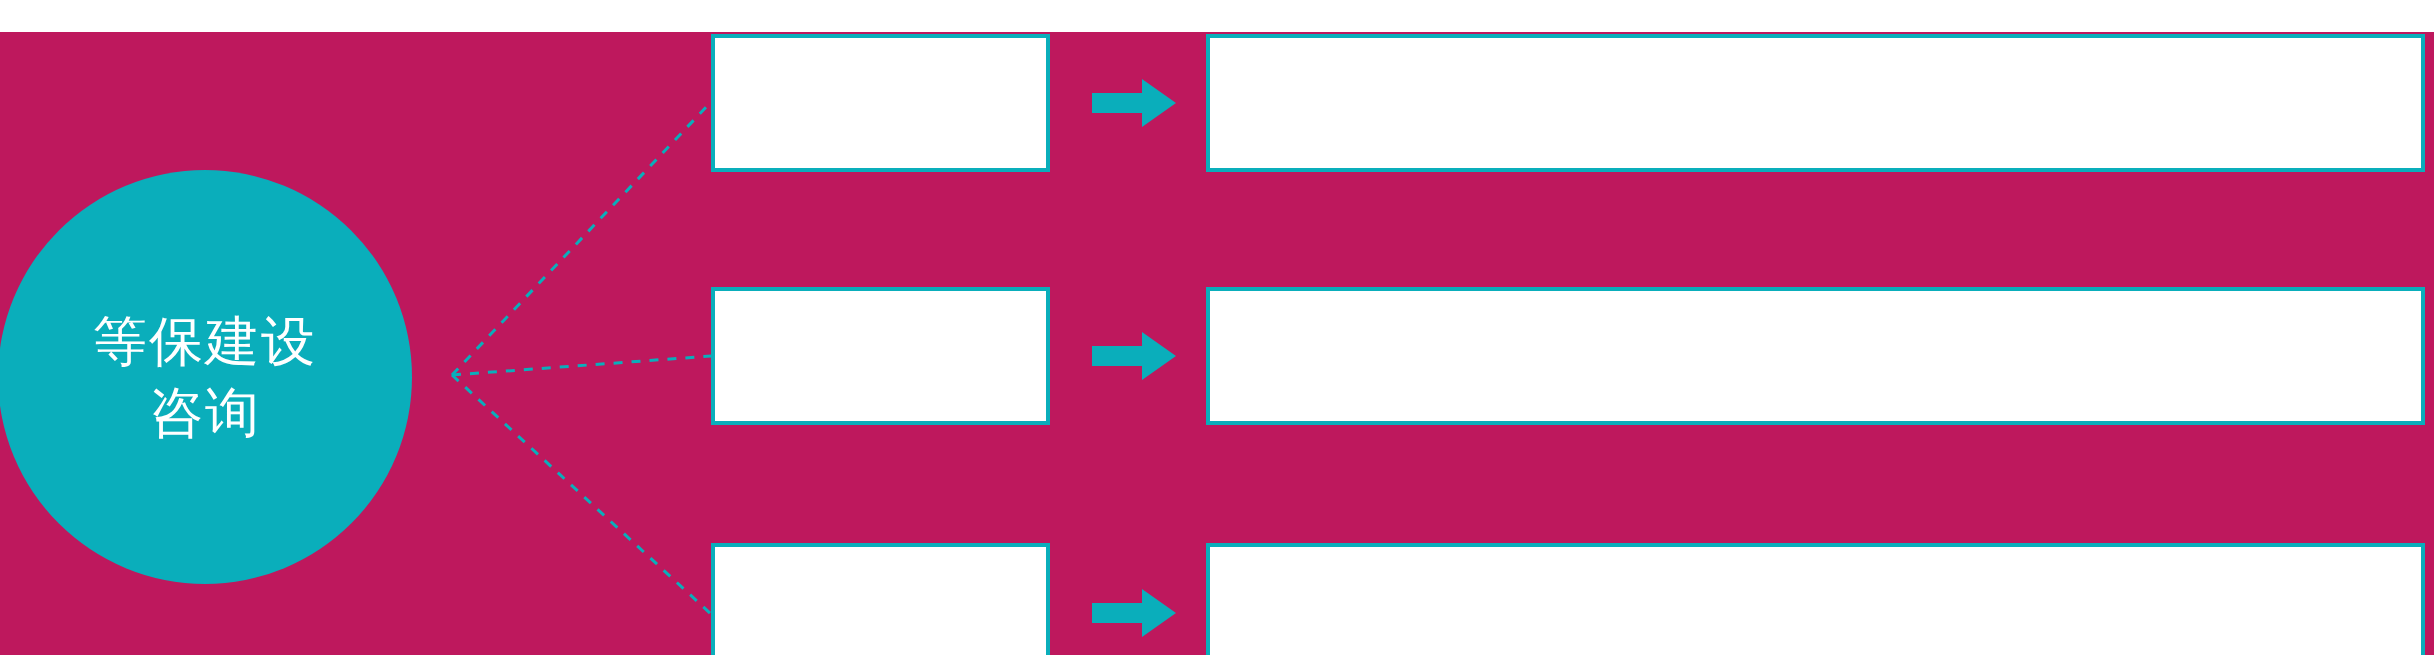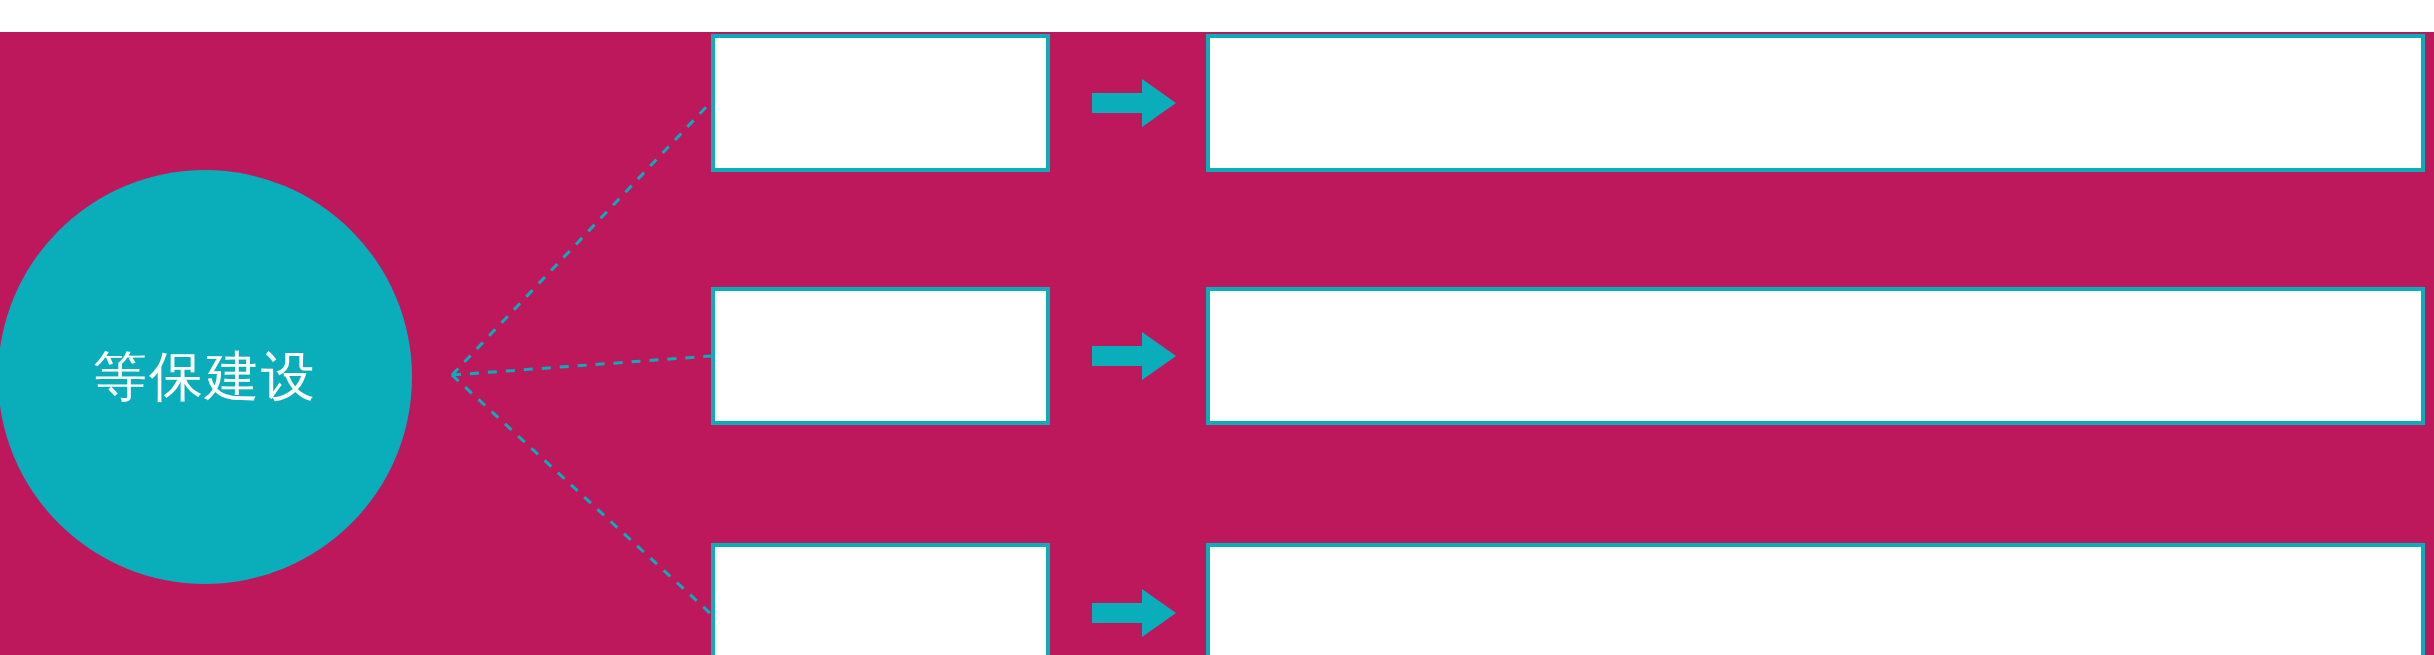--- a/index.html
+++ b/index.html
@@ -107,20 +107,21 @@
   }
   .arrow-wrap svg { display: block; }
 </style>
 </head>
 <body>
 
 <div id="diagram-root">
 
   <div class="hub-circle">
     <div class="hub-line">等保建设</div>
+    <div class="hub-line">咨询</div>
   </div>
 
   <svg class="connectors" viewBox="0 0 2434 655" width="2434" height="655" xmlns="http://www.w3.org/2000/svg">
     <line x1="452" y1="343" x2="711" y2="70" stroke="#0AAEBB" stroke-width="3" stroke-dasharray="9 9" stroke-linecap="butt"></line>
     <line x1="452" y1="343" x2="711" y2="324" stroke="#0AAEBB" stroke-width="3" stroke-dasharray="9 9" stroke-linecap="butt"></line>
     <line x1="452" y1="343" x2="711" y2="582" stroke="#0AAEBB" stroke-width="3" stroke-dasharray="9 9" stroke-linecap="butt"></line>
   </svg>
 
   <div class="row" style="top:0px;">
     <div class="small-box" style="top:2px; height:138px;">

